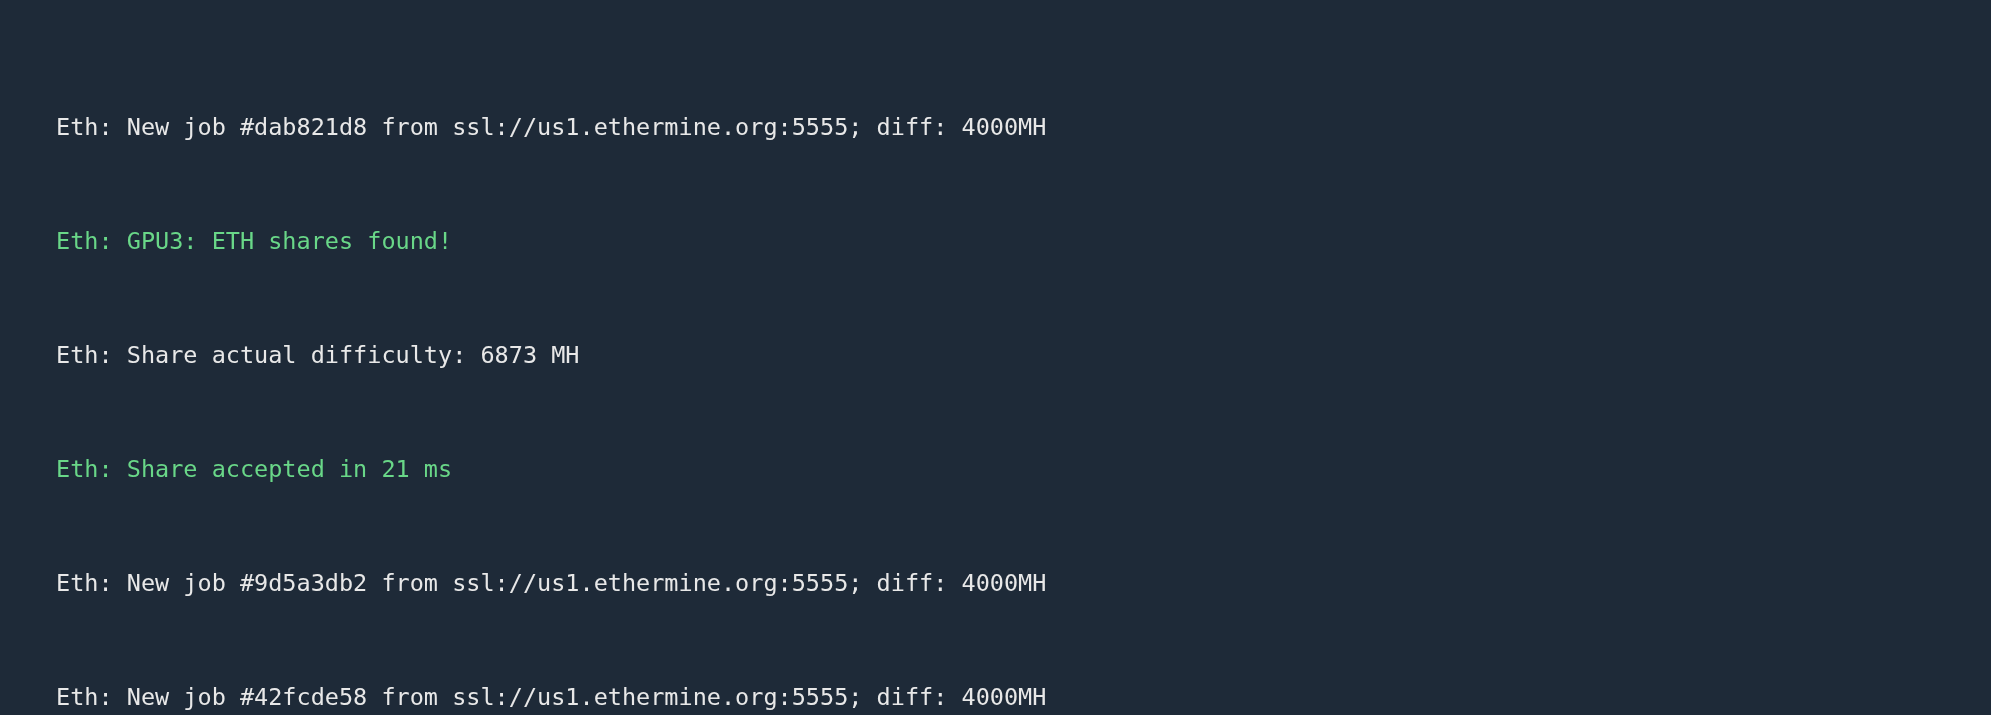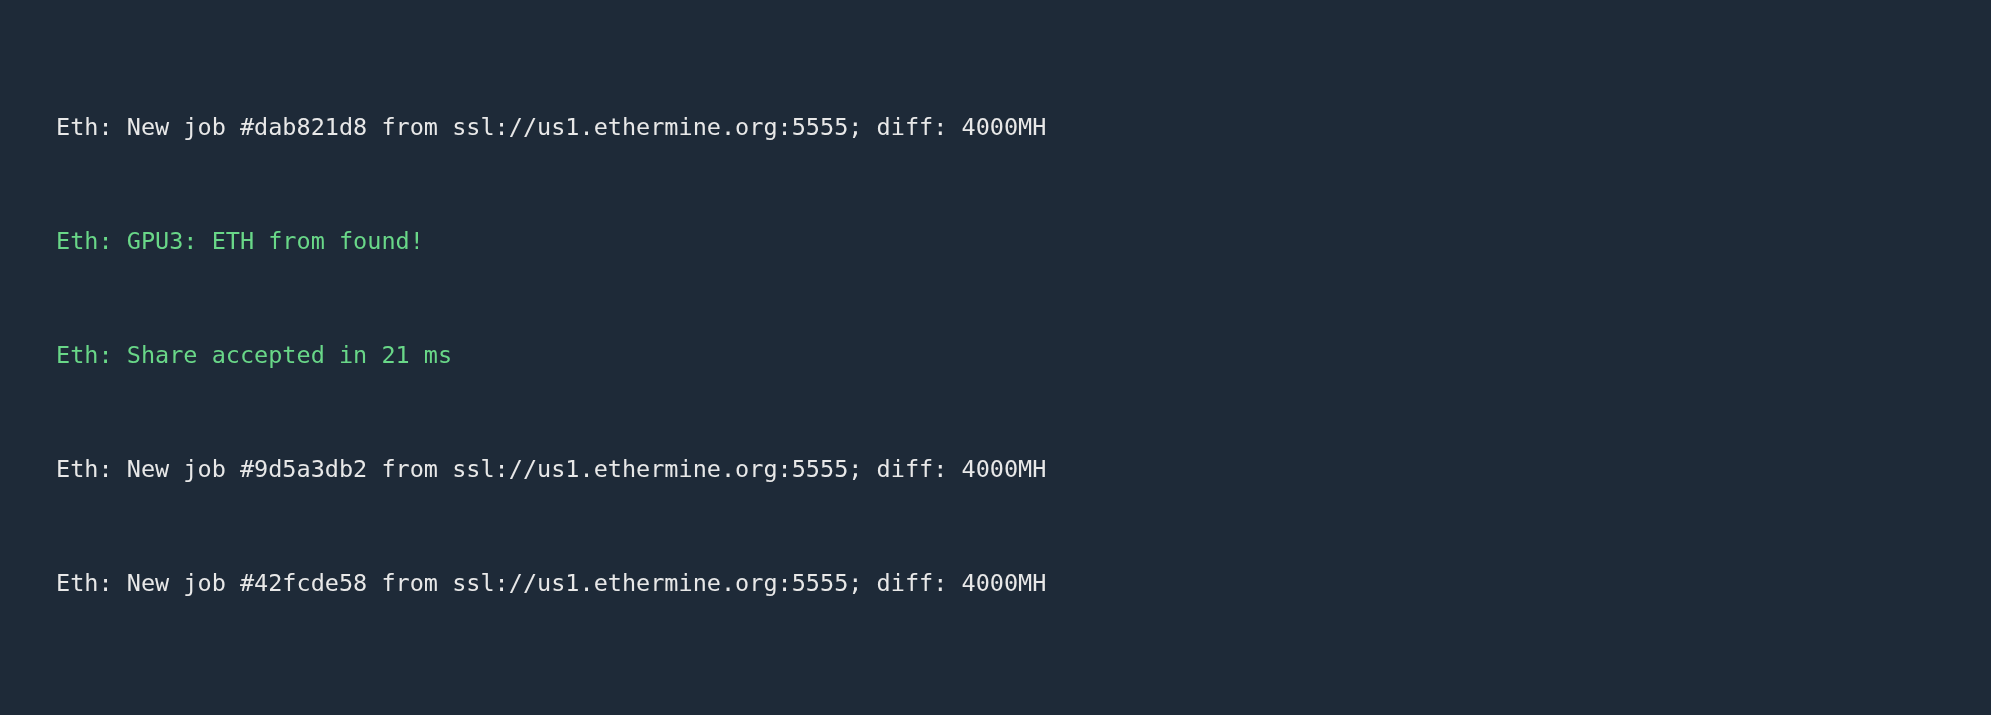--- a/index.html
+++ b/index.html
@@ -29,21 +29,22 @@
   .white { color: #e8e8e8; }
   .cyan  { color: #7bc5c7; }
   .green { color: #69d788; }
 </style>
 </head>
 <body>
 
 <div class="terminal">
   <div class="output">
     <span class="line white">Eth: New job #dab821d8 from ssl://us1.ethermine.org:5555; diff: 4000MH</span>
-    <span class="line green">Eth: GPU3: ETH from found!</span>
+    <span class="line green">Eth: GPU3: ETH shares found!</span>
+    <span class="line white">Eth: Share actual difficulty: 6873 MH</span>
     <span class="line green">Eth: Share accepted in 21 ms</span>
     <span class="line white">Eth: New job #9d5a3db2 from ssl://us1.ethermine.org:5555; diff: 4000MH</span>
     <span class="line white">Eth: New job #42fcde58 from ssl://us1.ethermine.org:5555; diff: 4000MH</span>
     
     
     
     
     
     
     

